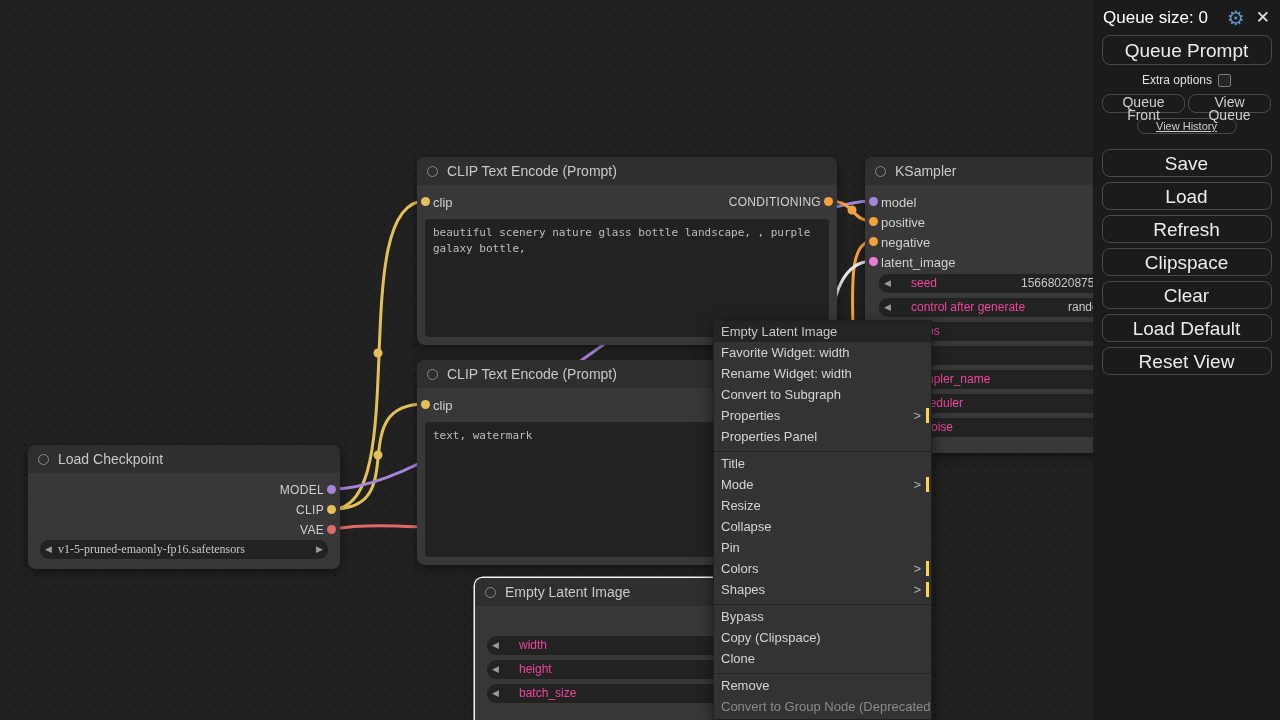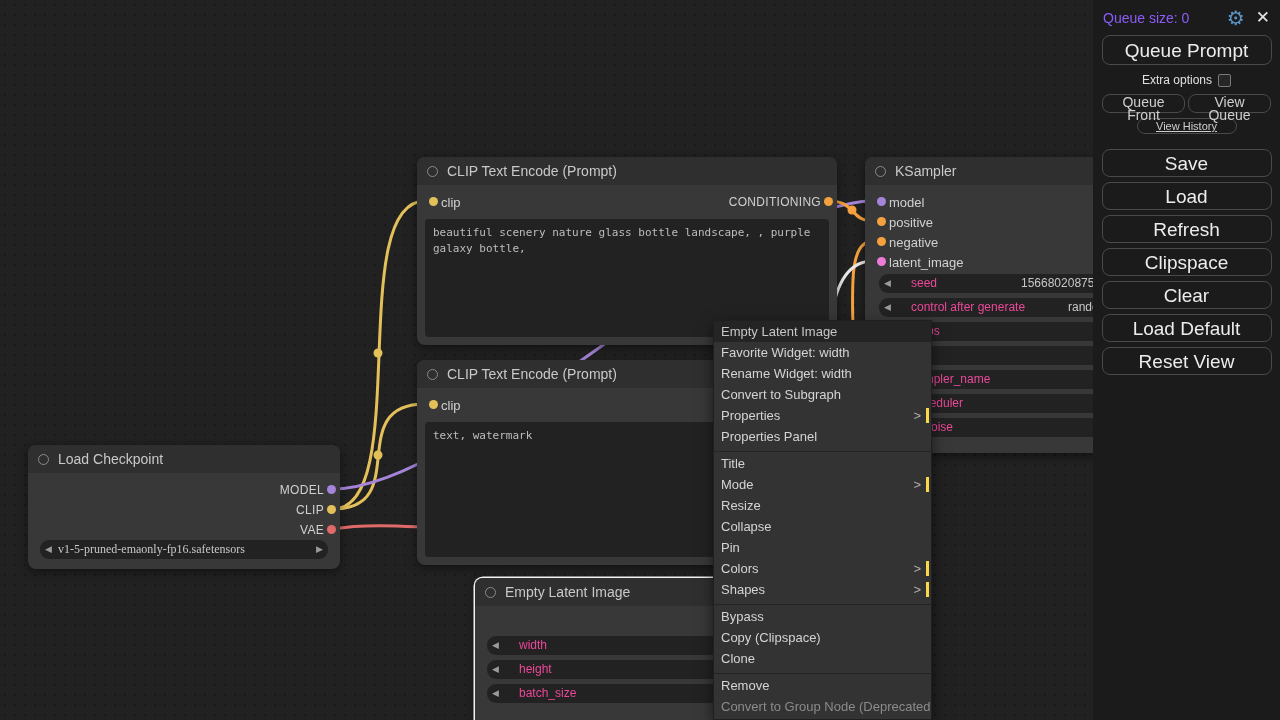--- a/index.html
+++ b/index.html
@@ -7,21 +7,21 @@
   #app{position:relative;width:1280px;height:720px;background-color:#212121;
     background-image:radial-gradient(circle,#191919 1.2px,transparent 1.4px);background-size:10px 10px;}
   svg#wires{position:absolute;left:0;top:0;z-index:1;pointer-events:none;}
   
   .node{position:absolute;background:#383838;border-radius:8px;z-index:2;
     box-shadow:0 3px 10px rgba(0,0,0,.45);}
   .node.selected{box-shadow:0 0 0 1.5px #f2f2f2,0 3px 10px rgba(0,0,0,.45);}
   .node-title{height:28px;background:#2f2f2f;border-radius:8px 8px 0 0;display:flex;align-items:center;
     padding:0 10px;gap:9px;color:#c9c9c9;font-size:14px;white-space:nowrap;overflow:hidden;}
   .collapse-dot{width:9px;height:9px;border-radius:50%;border:1.5px solid #8a8a8a;background:transparent;flex:0 0 auto;}
-  .slot-row{position:absolute;left:8px;right:0;height:20px;padding-left:32px;}
+  .slot-row{position:absolute;left:0;right:0;height:20px;padding-left:32px;}
   .in-label{position:absolute;left:16px;top:3px;font-size:13px;color:#d0d0d0;}
   .out-label{position:absolute;right:16px;top:3px;font-size:12px;color:#d0d0d0;letter-spacing:.3px;}
   .dot{position:absolute;width:9px;height:9px;border-radius:50%;}
   .dot.in{left:4px;top:5px}.dot.out{right:4px;top:5px}
   .dot-clip{background:#E3C05A}.dot-model{background:#A584D9}.dot-vae{background:#E06A6A}
   .dot-cond{background:#F5A13D}.dot-latent{background:#EE7BD8}
   .prompt-box{position:absolute;left:8px;right:8px;top:62px;bottom:8px;background:#222;border:none;
     border-radius:4px;resize:none;outline:none;color:#bdbdbd;font-family:"DejaVu Sans Mono",monospace;
     font-size:11px;line-height:1.45;padding:6px 8px;box-sizing:border-box;}
   .widget{position:absolute;left:14px;right:14px;height:19px;background:#222;border-radius:9px;}
@@ -37,21 +37,21 @@
     box-sizing:border-box;padding-bottom:2px;}
   .menu-title{height:21px;line-height:21px;padding-left:7px;background:#242424;color:#c6c6c6;}
   .menu-item{height:21px;line-height:21px;padding-left:7px;position:relative;white-space:nowrap;overflow:hidden;}
   .menu-item .sub-arrow{position:absolute;right:10px;top:0;color:#b0b0b0;}
   .menu-item .sub-bar{position:absolute;right:2px;top:3px;width:3px;height:15px;background:#F8D84A;}
   .menu-item.dim{color:#8b8b8b;}
   .menu-sep{height:4px;border-bottom:1px solid #242424;margin-bottom:1px;}
   
   #sidebar{position:absolute;left:1093px;top:0;width:187px;height:720px;background:#1b1b1b;z-index:6;color:#ddd;}
   .sb-head{display:flex;align-items:center;padding:8px 10px 2px 10px;gap:11px;}
-  .sb-queue{font-size:14px;flex:1;color:#8b5cf6;}
+  .sb-queue{font-size:17px;flex:1;color:#ffffff;}
   .gear-ic{color:#5b93c4;font-size:20px;line-height:20px;}
   .close-ic{color:#e3e3e3;font-size:17px;line-height:20px;}
   .sb-btn{display:block;background:#1b1b1b;border:1px solid #4a4a4a;border-radius:8px;color:#ececec;
     text-align:center;font-family:"Liberation Sans",sans-serif;box-sizing:border-box;}
   .btn-queue{width:170px;height:30px;margin:5px auto 0;font-size:19px;line-height:27px;}
   .extra-row{display:flex;align-items:center;justify-content:center;gap:6px;margin-top:8px;font-size:12px;color:#e0e0e0;}
   .checkbox{width:11px;height:11px;border:1px solid #7a7a7a;background:#262626;border-radius:2px;display:inline-block;}
   .small-row{display:flex;gap:3px;margin:7px 9px 0;}
   .btn-small{flex:1;height:19px;font-size:14px;line-height:13px;border-radius:8px;color:#cfcfcf;}
   .btn-history{width:100px;height:16px;margin:5px auto 0;font-size:11px;line-height:13px;border-radius:8px;color:#cfcfcf;text-decoration:underline;}

